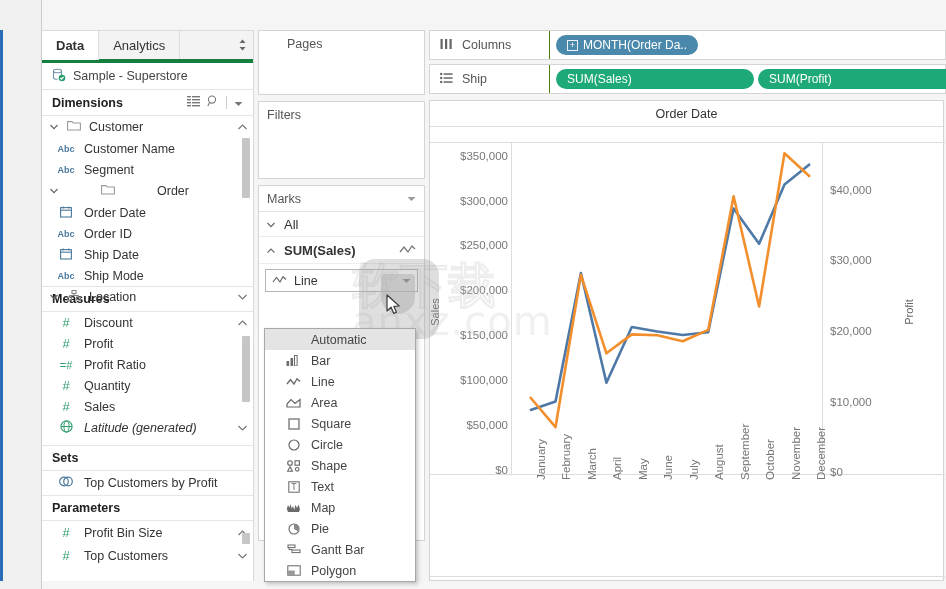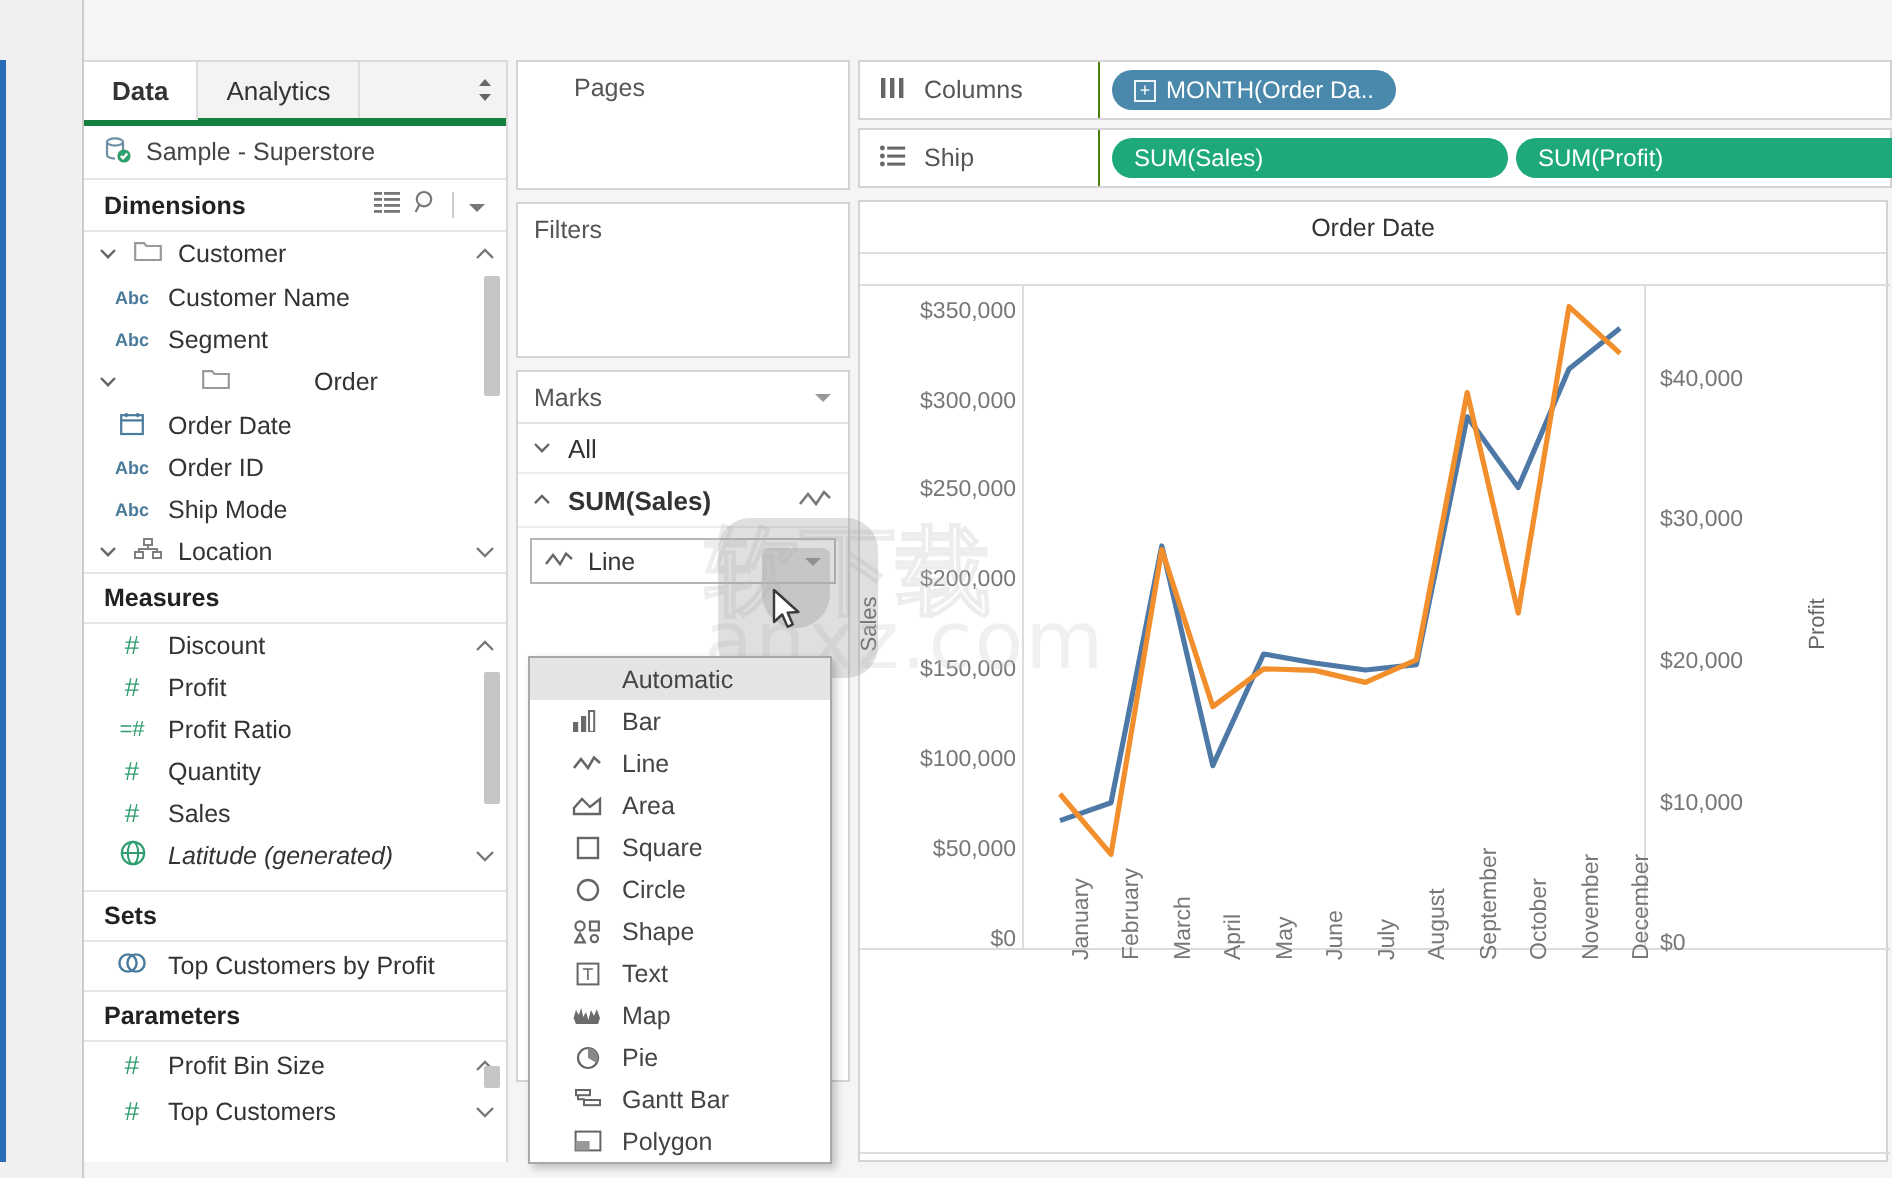--- a/index.html
+++ b/index.html
@@ -378,20 +378,31 @@
               <line x1="8.8" y1="0.5" x2="8.8" y2="2.6" stroke="#4a7a9b" stroke-width="1.1"></line>
             </svg>
         </span>
         <span class="f-label">Order Date</span>
       </div>
       <div class="field">
         <span class="f-icon">Abc</span>
         <span class="f-label">Order ID</span>
       </div>
       <div class="field">
+        <span class="f-icon">
+          <svg width="12" height="12" viewBox="0 0 12 12">
+              <rect x="0.6" y="1.6" width="10.8" height="9.4" fill="none" stroke="#4a7a9b" stroke-width="1.1"></rect>
+              <line x1="0.6" y1="4.2" x2="11.4" y2="4.2" stroke="#4a7a9b" stroke-width="1.1"></line>
+              <line x1="3.2" y1="0.5" x2="3.2" y2="2.6" stroke="#4a7a9b" stroke-width="1.1"></line>
+              <line x1="8.8" y1="0.5" x2="8.8" y2="2.6" stroke="#4a7a9b" stroke-width="1.1"></line>
+            </svg>
+        </span>
+        <span class="f-label">Ship Date</span>
+      </div>
+      <div class="field">
         <span class="f-icon">Abc</span>
         <span class="f-label">Ship Mode</span>
       </div>
 
       <div class="field group" style="height:22px;">
         <span class="grp-caret">
           <svg width="8" height="6" viewBox="0 0 8 6">
               <path d="M0.5 1 L4 4.6 L7.5 1" fill="none" stroke="#666" stroke-width="1.2"></path>
             </svg>
         </span>

